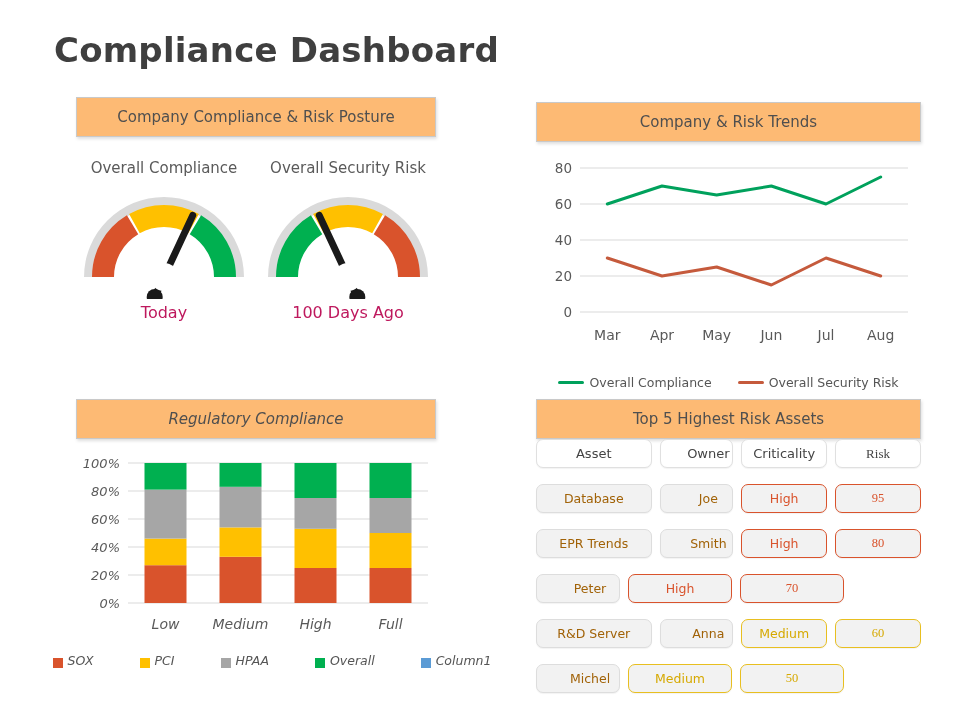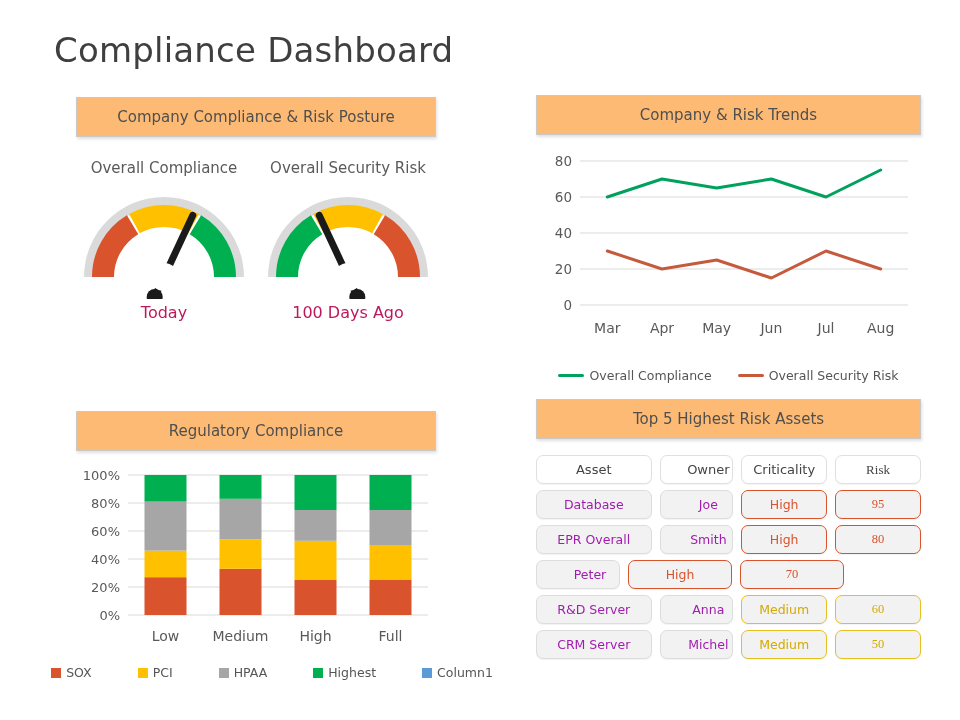--- a/index.html
+++ b/index.html
@@ -1,45 +1,45 @@
 <!DOCTYPE html>
 <html><head>
 <meta charset="utf-8">
 <style>
   html,body{margin:0;padding:0;}
   body{width:960px;height:720px;background:#fff;font-family:"DejaVu Sans",sans-serif;color:#4a4a4a;overflow:hidden;position:relative;}
-  .page-title{position:absolute;left:54px;top:30px;font-size:34px;color:#3f3f3f;letter-spacing:.2px;}
+  .page-title{position:absolute;left:54px;top:30px;font-size:34px;color:#3f3f3f;letter-spacing:.2px;font-weight:bold;}
   .panel-header{border:1px solid #c9c9c9;background:#fdba74;box-shadow:1px 2px 3px rgba(0,0,0,.13);display:flex;align-items:center;justify-content:center;font-size:15px;color:#4f4f4f;box-sizing:border-box;}
   
   .q{position:absolute;}
   #q-tl{left:76px;top:97px;width:360px;}
-  #q-tr{left:536px;top:95px;width:385px;}
-  #q-bl{left:76px;top:411px;width:360px;}
+  #q-tr{left:536px;top:102px;width:385px;}
+  #q-bl{left:76px;top:399px;width:360px;font-style:italic;}
   #q-br{left:536px;top:399px;width:385px;text-align:right;}
   .panel-header{height:40px;width:100%;}
   
   .gauge-row{display:flex;justify-content:space-between;margin-top:22px;padding:0 4px;}
   .gauge-cell{width:168px;text-align:center;}
   .gauge-title{font-size:15px;color:#5a5a5a;margin-bottom:14px;white-space:nowrap;}
   .gauge-svg{display:block;margin:0 auto;}
   .gauge-foot{font-size:16px;color:#be185d;margin-top:4px;}
   
   .lc-wrap{margin-top:12px;}
   .legend-line{display:flex;justify-content:center;gap:26px;margin-top:2px;font-size:12.5px;color:#555;}
   .legend-line .li{display:flex;align-items:center;gap:5px;}
   .legend-line .swatch{width:26px;height:3px;border-radius:2px;display:inline-block;}
   
   .bc-wrap{margin-top:14px;}
   .legend-bar{display:flex;justify-content:center;gap:14px;margin-top:6px;font-size:12.5px;color:#555;}
-  .legend-bar .li{display:flex;align-items:center;gap:5px;padding-left:32px;}
+  .legend-bar .li{display:flex;align-items:flex-end;gap:5px;padding-left:32px;}
   .legend-bar .sq{width:10px;height:10px;display:inline-block;}
   
-  .tbl{margin-top:16px;display:flex;flex-direction:column;gap:6px;}
+  .tbl{display:flex;flex-direction:column;gap:16px;}
   .trow{display:flex;gap:8px;}
-  .cell{box-sizing:border-box;height:29px;display:flex;align-items:center;justify-content:center;font-size:12.5px;border-radius:7px;border:1px solid #ddd;background:#f2f2f2;color:#a21caf;box-shadow:0 1px 1px rgba(0,0,0,.05);}
+  .cell{box-sizing:border-box;height:29px;display:flex;align-items:center;justify-content:center;font-size:12.5px;border-radius:7px;border:1px solid #ddd;background:#f2f2f2;color:#a16207;box-shadow:0 1px 1px rgba(0,0,0,.05);}
   .trow.head .cell{background:#fff;border:1px solid #e0e0e0;color:#444;font-size:13px;}
   .c-asset{width:140px;}
   .c-owner{width:84px;padding-left:24px;}
   .c-crit{width:104px;}
   .c-risk{width:104px;font-family:Liberation Serif, serif;}
   .lvl-high{border-color:#d9532c;color:#d9532c;}
   .lvl-medium{border-color:#e8bf20;color:#d6a900;}
 </style>
 </head>
 <body>
@@ -159,21 +159,21 @@
         <div class="li">
           <span class="sq" style="background: rgb(255, 192, 0);"></span>
           <span>PCI</span>
         </div>
         <div class="li">
           <span class="sq" style="background: rgb(166, 166, 166);"></span>
           <span>HPAA</span>
         </div>
         <div class="li">
           <span class="sq" style="background: rgb(0, 176, 80);"></span>
-          <span>Highest</span>
+          <span>Overall</span>
         </div>
         <div class="li">
           <span class="sq" style="background: rgb(91, 155, 213);"></span>
           <span>Column1</span>
         </div>
       </div>
   </div>
 </div>
 
 <div class="q" id="q-br">
@@ -185,36 +185,35 @@
         <div class="cell c-crit">Criticality</div>
         <div class="cell c-risk">Risk</div>
       </div>
       <div class="trow">
         <div class="cell c-asset">Database</div>
         <div class="cell c-owner">Joe</div>
         <div class="cell c-crit lvl-high">High</div>
         <div class="cell c-risk lvl-high">95</div>
       </div>
       <div class="trow">
-        <div class="cell c-asset">EPR Overall</div>
+        <div class="cell c-asset">EPR Trends</div>
         <div class="cell c-owner">Smith</div>
         <div class="cell c-crit lvl-high">High</div>
         <div class="cell c-risk lvl-high">80</div>
       </div>
       <div class="trow">
         <div class="cell c-owner">Peter</div>
         <div class="cell c-crit lvl-high">High</div>
         <div class="cell c-risk lvl-high">70</div>
       </div>
       <div class="trow">
         <div class="cell c-asset">R&amp;D Server</div>
         <div class="cell c-owner">Anna</div>
         <div class="cell c-crit lvl-medium">Medium</div>
         <div class="cell c-risk lvl-medium">60</div>
       </div>
       <div class="trow">
-        <div class="cell c-asset">CRM Server</div>
         <div class="cell c-owner">Michel</div>
         <div class="cell c-crit lvl-medium">Medium</div>
         <div class="cell c-risk lvl-medium">50</div>
       </div>
     </div>
 </div>
 
 </body></html>

